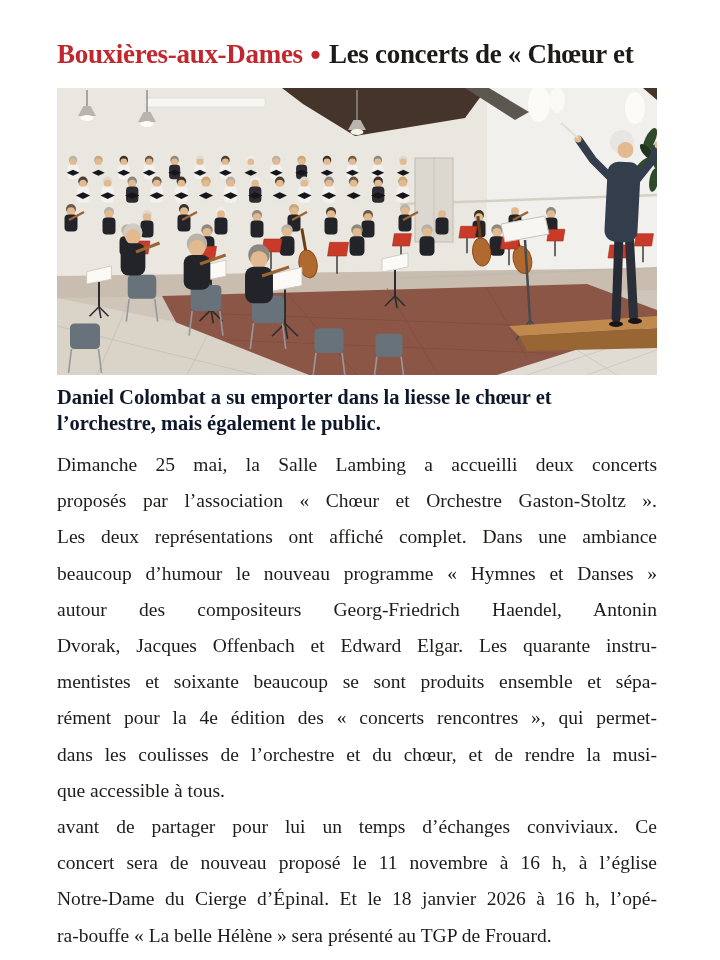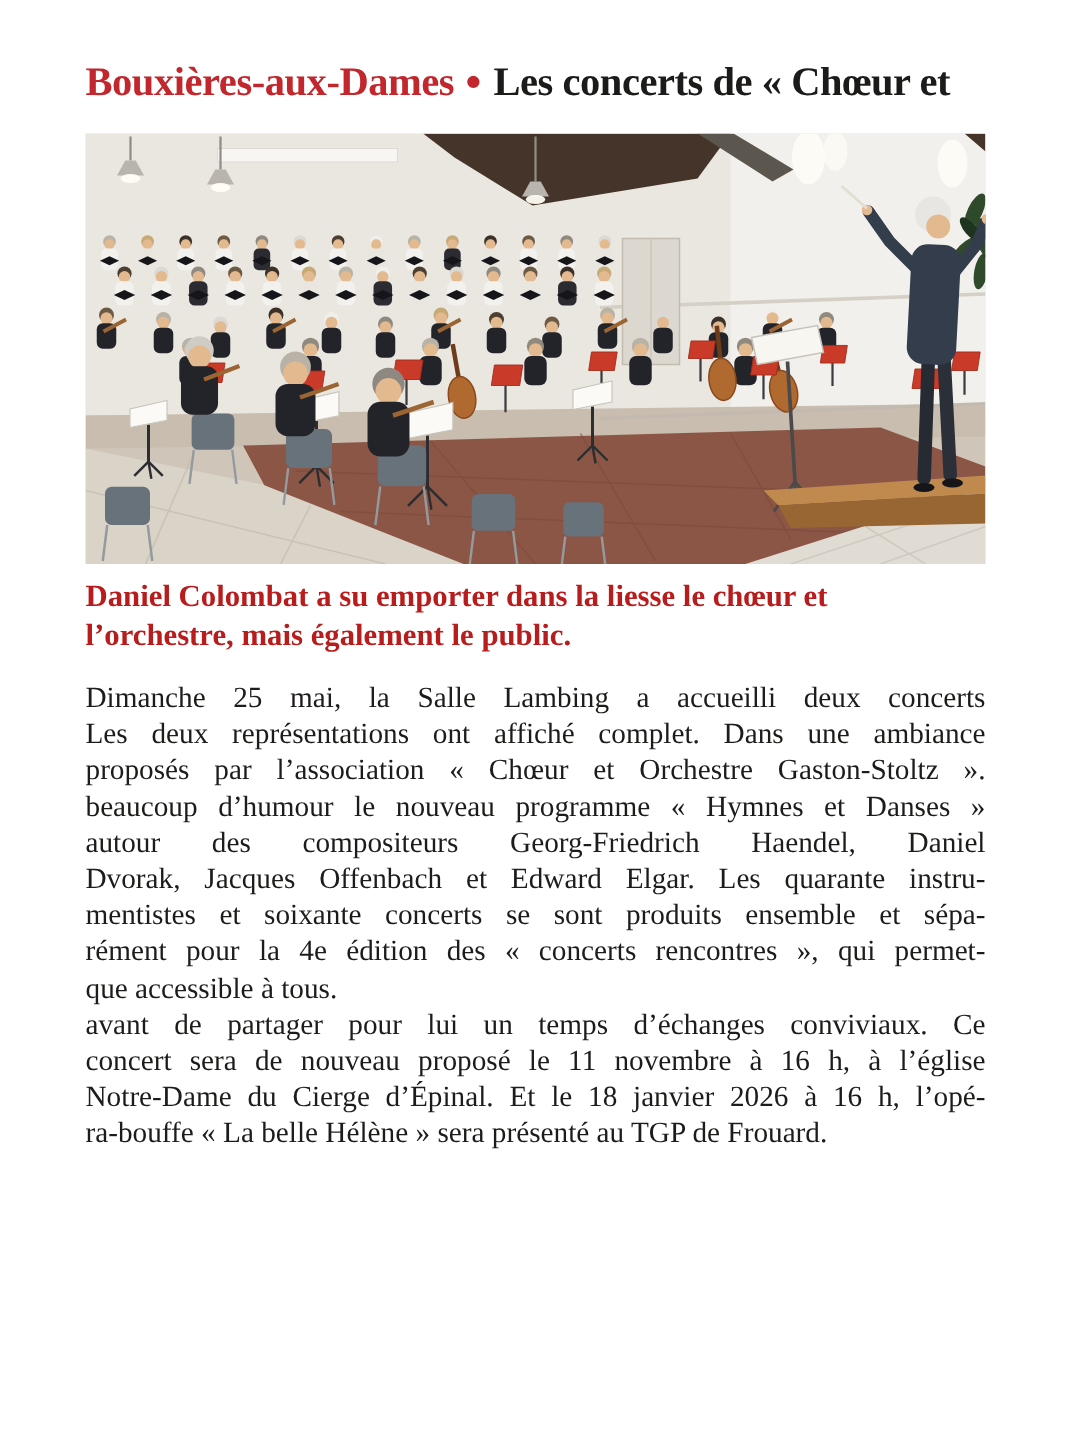--- a/index.html
+++ b/index.html
@@ -8,24 +8,24 @@
     font-family:"Liberation Serif","DejaVu Serif",serif;
     color:#1d1c1a;
   }
   .page{padding:38px 63px 0 57px;}
   .headline{margin:0;font-weight:700;font-size:27px;line-height:33px;color:#1c1b19;letter-spacing:-0.3px;font-family:Liberation Serif, serif;}
   .hl-line{display:block;white-space:nowrap;}
   .kicker{color:var(--red,#c1272d);}
   .bullet{color:var(--red,#c1272d);font-size:19px;padding:0 8px 0 7px;position:relative;top:-3px;}
   .photo{margin:15px 0 0 0;width:600px;height:287px;overflow:hidden;background:#eae7e1;}
   .photo svg{display:block;}
-  .caption{margin:9px 0 0 0;font-weight:700;font-size:20.5px;line-height:26px;color:#b91c1c;}
+  .caption{margin:9px 0 0 0;font-weight:700;font-size:20.5px;line-height:26px;color:#0f172a;}
   .caption span{display:block;}
   .body{margin-top:17px;width:600px;font-size:19.5px;line-height:24.2px;}
-  .bl{text-align:justify;text-align-last:justify;white-space:normal;}
+  .bl{text-align:justify;text-align-last:justify;white-space:normal;margin-top:12px;}
   .bl.end{text-align-last:left;}
   .bl.indent{text-indent:19px;}
 </style>
 </head>
 <body style="color: rgb(29, 28, 26);">
 
 <div class="page">
 
   <h1 class="headline">
     <span class="hl-line">
@@ -384,27 +384,28 @@
       </svg>
   </figure>
 
   <p class="caption">
     <span>Daniel Colombat a su emporter dans la liesse le chœur et</span>
     <span>l’orchestre, mais également le public.</span>
   </p>
 
   <div class="body">
     <div class="bl">Dimanche 25 mai, la Salle Lambing a accueilli deux concerts</div>
+    <div class="bl">proposés par l’association « Chœur et Orchestre Gaston-Stoltz ».</div>
     <div class="bl">Les deux représentations ont affiché complet. Dans une ambiance</div>
-    <div class="bl">proposés par l’association « Chœur et Orchestre Gaston-Stoltz ».</div>
     <div class="bl">beaucoup d’humour le nouveau programme « Hymnes et Danses »</div>
-    <div class="bl">autour des compositeurs Georg-Friedrich Haendel, Daniel</div>
+    <div class="bl">autour des compositeurs Georg-Friedrich Haendel, Antonin</div>
     <div class="bl">Dvorak, Jacques Offenbach et Edward Elgar. Les quarante instru-</div>
-    <div class="bl">mentistes et soixante concerts se sont produits ensemble et sépa-</div>
+    <div class="bl">mentistes et soixante beaucoup se sont produits ensemble et sépa-</div>
     <div class="bl">rément pour la 4e édition des « concerts rencontres », qui permet-</div>
+    <div class="bl">dans les coulisses de l’orchestre et du chœur, et de rendre la musi-</div>
     <div class="bl end">que accessible à tous.</div>
     <div class="bl">avant de partager pour lui un temps d’échanges conviviaux. Ce</div>
     <div class="bl">concert sera de nouveau proposé le 11 novembre à 16 h, à l’église</div>
     <div class="bl">Notre-Dame du Cierge d’Épinal. Et le 18 janvier 2026 à 16 h, l’opé-</div>
     <div class="bl end">ra-bouffe « La belle Hélène » sera présenté au TGP de Frouard.</div>
   </div>
 
 </div>
 
 </body></html>

